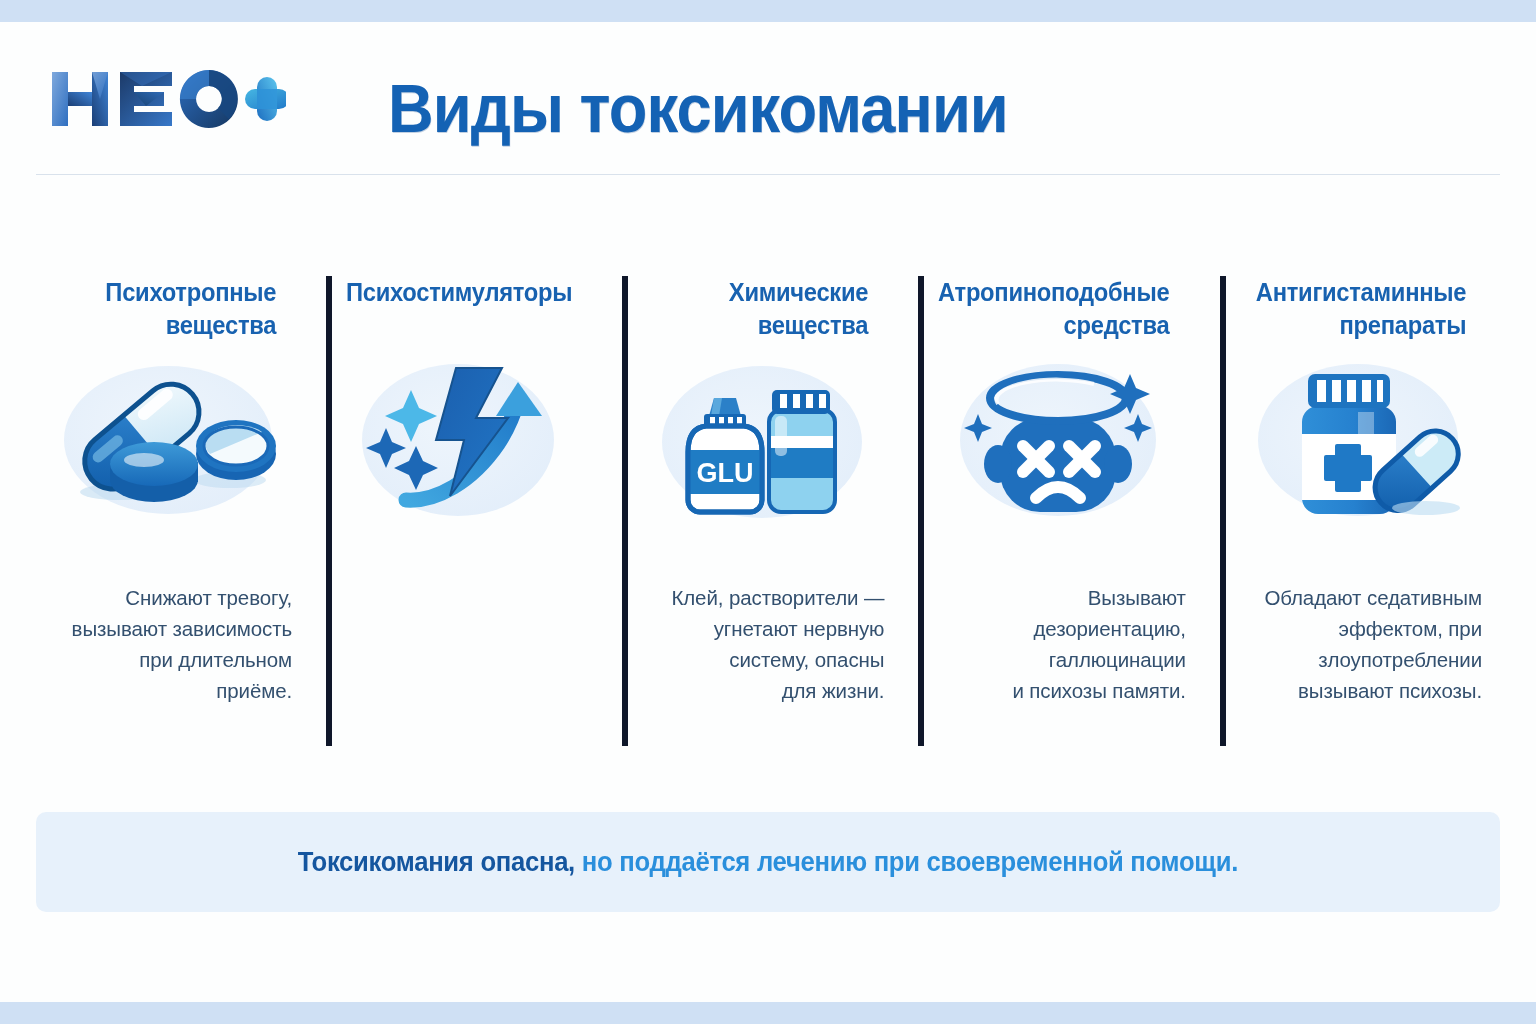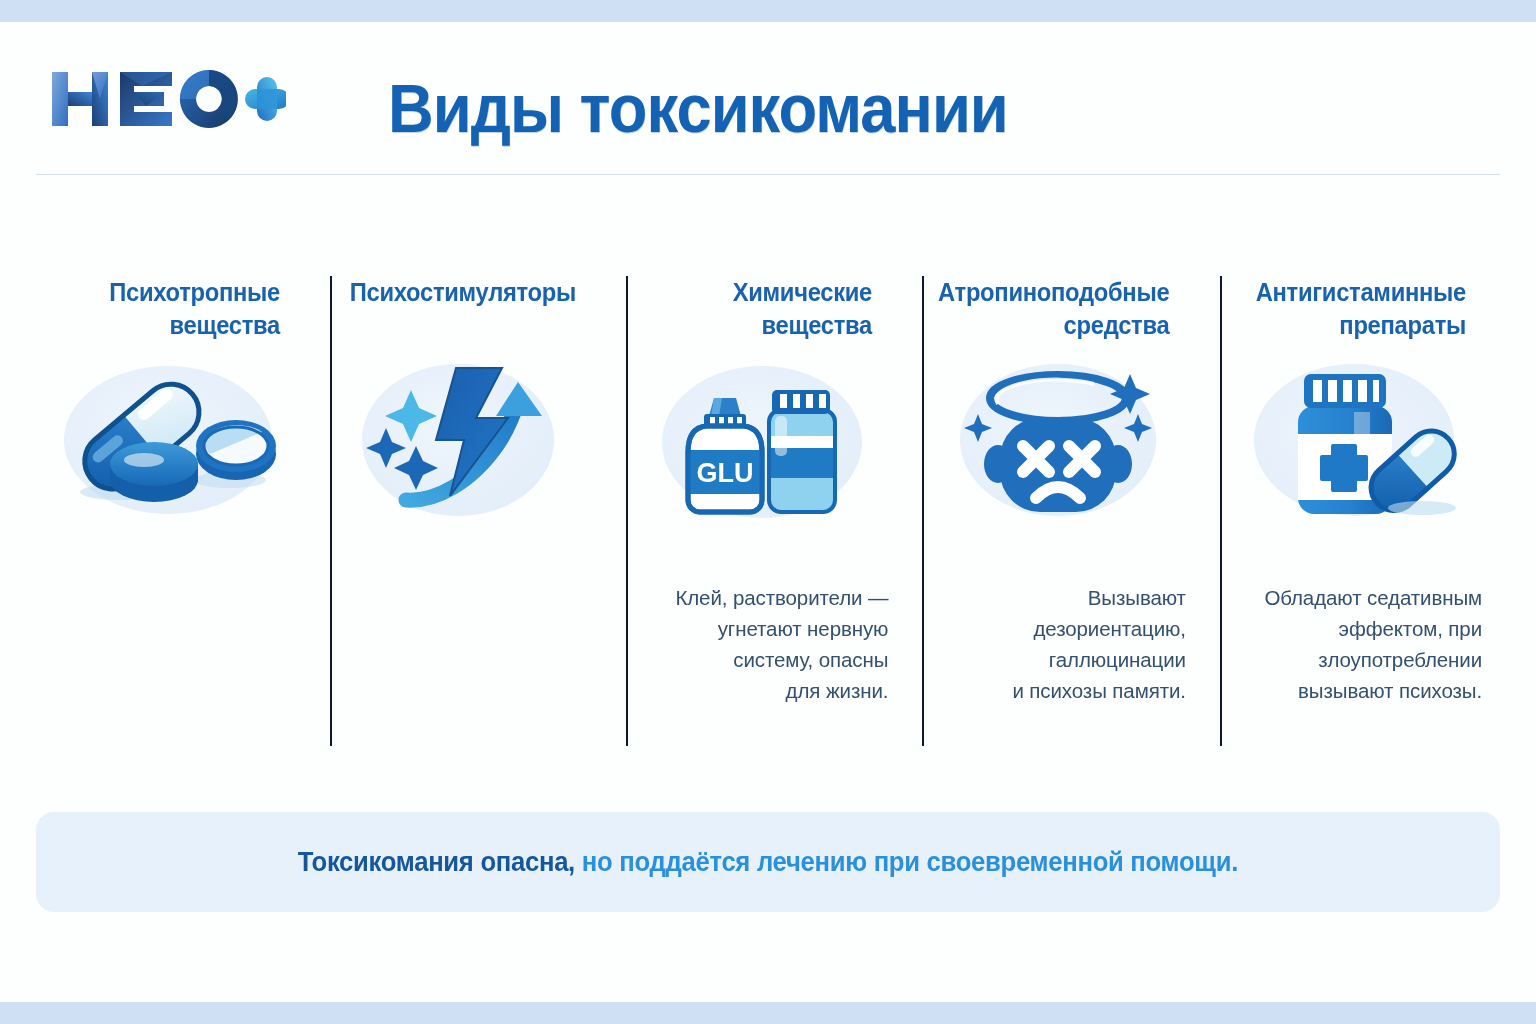--- a/index.html
+++ b/index.html
@@ -82,21 +82,21 @@
     height: 470px;
     display: flex;
     gap: 16px;
   }
   .col {
     position: relative;
     flex: 1 1 0;
     padding: 0 22px 0 14px;
     box-sizing: border-box;
   }
-  .col + .col { border-left: 2px solid #0f172a; }
+  .col + .col { border-left: 6px solid #0f172a; }
   .col-title {
     font-size: 25px;
     font-weight: 700;
     color: #1862b0;
     line-height: 1.30;
     letter-spacing: -0.3px;
     transform: scaleX(0.95);
     transform-origin: left top;
     min-height: 68px;
   }
@@ -126,21 +126,21 @@
   .c4 .icon-wrap { left: 0px;  top: 0px; }
 
   
   .footer-banner {
     position: absolute;
     left: 36px;
     top: 812px;
     width: 1464px;
     height: 100px;
     background: #e7f1fb;
-    border-radius: 18px;
+    border-radius: 10px;
     display: flex;
     align-items: center;
     justify-content: center;
   }
   .footer-text {
     font-size: 27px;
     letter-spacing: -0.3px;
     transform: scaleX(0.95);
     white-space: nowrap;
   }
@@ -271,20 +271,24 @@
 
             <g transform="translate(62 96)">
               <ellipse cx="40" cy="30" rx="44" ry="22" fill="#145fa9"></ellipse>
               <rect x="-4" y="12" width="88" height="20" fill="#145fa9"></rect>
               <ellipse cx="40" cy="14" rx="44" ry="22" fill="url(#tabT)"></ellipse>
               <ellipse cx="30" cy="10" rx="20" ry="7" fill="#ffffff" opacity=".55"></ellipse>
             </g>
           </svg>
         </div>
       </div>
+      <div class="col-text">Снижают тревогу,
+вызывают зависимость
+при длительном
+приёме.</div>
     </div>
 
     <div class="col c1">
       <div class="col-title">Психостимуляторы</div>
       <div class="col-icon">
         <div class="icon-wrap">
           <svg width="250" height="180" viewBox="0 0 250 180">
             <defs>
               <radialGradient id="blob2" cx="45%" cy="40%" r="65%">
                 <stop offset="0" stop-color="#eef5fc"></stop>

